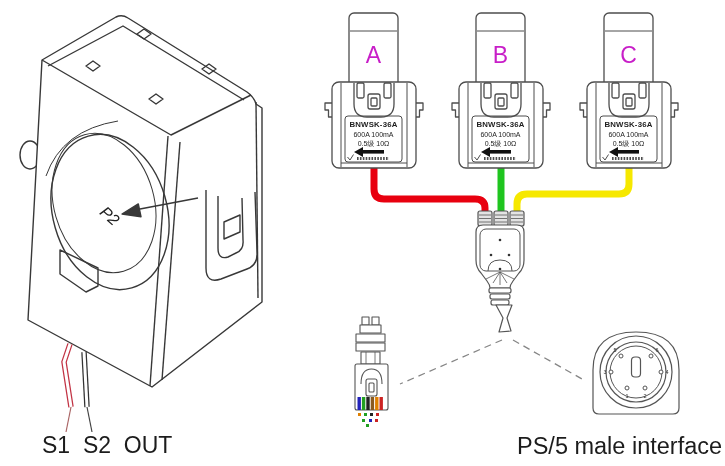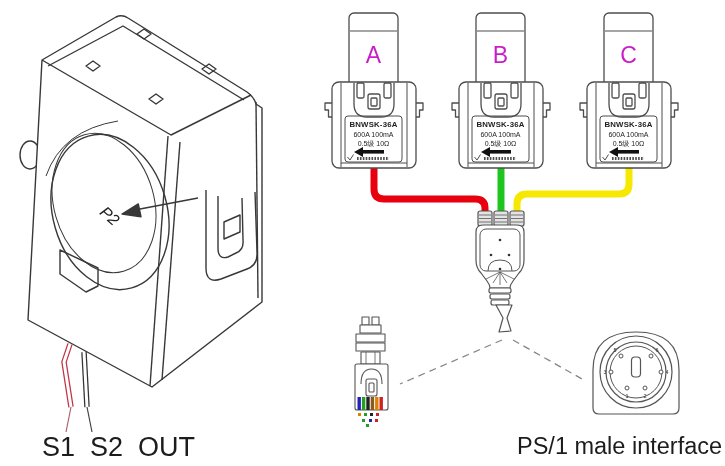--- a/index.html
+++ b/index.html
@@ -1,21 +1,21 @@
 <!DOCTYPE html>
 <html><head>
 <meta charset="utf-8">
 <style>
   html,body{margin:0;padding:0;background:#fff;}
   #stage{position:relative;width:725px;height:466px;background:#fff;overflow:hidden;
          font-family:"Liberation Sans",sans-serif;}
   #stage svg{position:absolute;left:0;top:0;}
   .caption{position:absolute;color:#1c1c1c;white-space:pre;
            font-family:"Liberation Sans",sans-serif;}
-  #terminals-label{left:42px;top:432px;font-size:27px;text-align:center;}
+  #terminals-label{left:42px;top:432px;font-size:23px;text-align:center;}
   #rj12-caption{left:286px;top:433px;font-size:24px;}
   #ps2-caption{left:517px;top:433px;font-size:23.5px;}
   text{font-family:"Liberation Sans",sans-serif;}
   .tiny{font-size:7px;fill:#1d1d1d;}
   .tiny1{font-size:7.8px;font-weight:700;fill:#1d1d1d;letter-spacing:.2px;}
   .pinnum{font-size:5.5px;fill:#333;}
 </style>
 </head>
 <body>
 
@@ -240,14 +240,14 @@
       <text class="pinnum" x="657" y="352" text-anchor="middle">6</text>
       <text class="pinnum" x="605" y="374" text-anchor="middle">3</text>
       <text class="pinnum" x="667" y="374" text-anchor="middle">4</text>
       <text class="pinnum" x="627" y="398" text-anchor="middle">1</text>
       <text class="pinnum" x="645" y="398" text-anchor="middle">2</text>
     </g>
   </g>
 </svg>
 
 <div class="caption" id="terminals-label">S1  S2  OUT</div>
-<div class="caption" id="ps2-caption">PS/1 male interface</div>
+<div class="caption" id="ps2-caption">PS/5 male interface</div>
 </div>
 
 </body></html>

